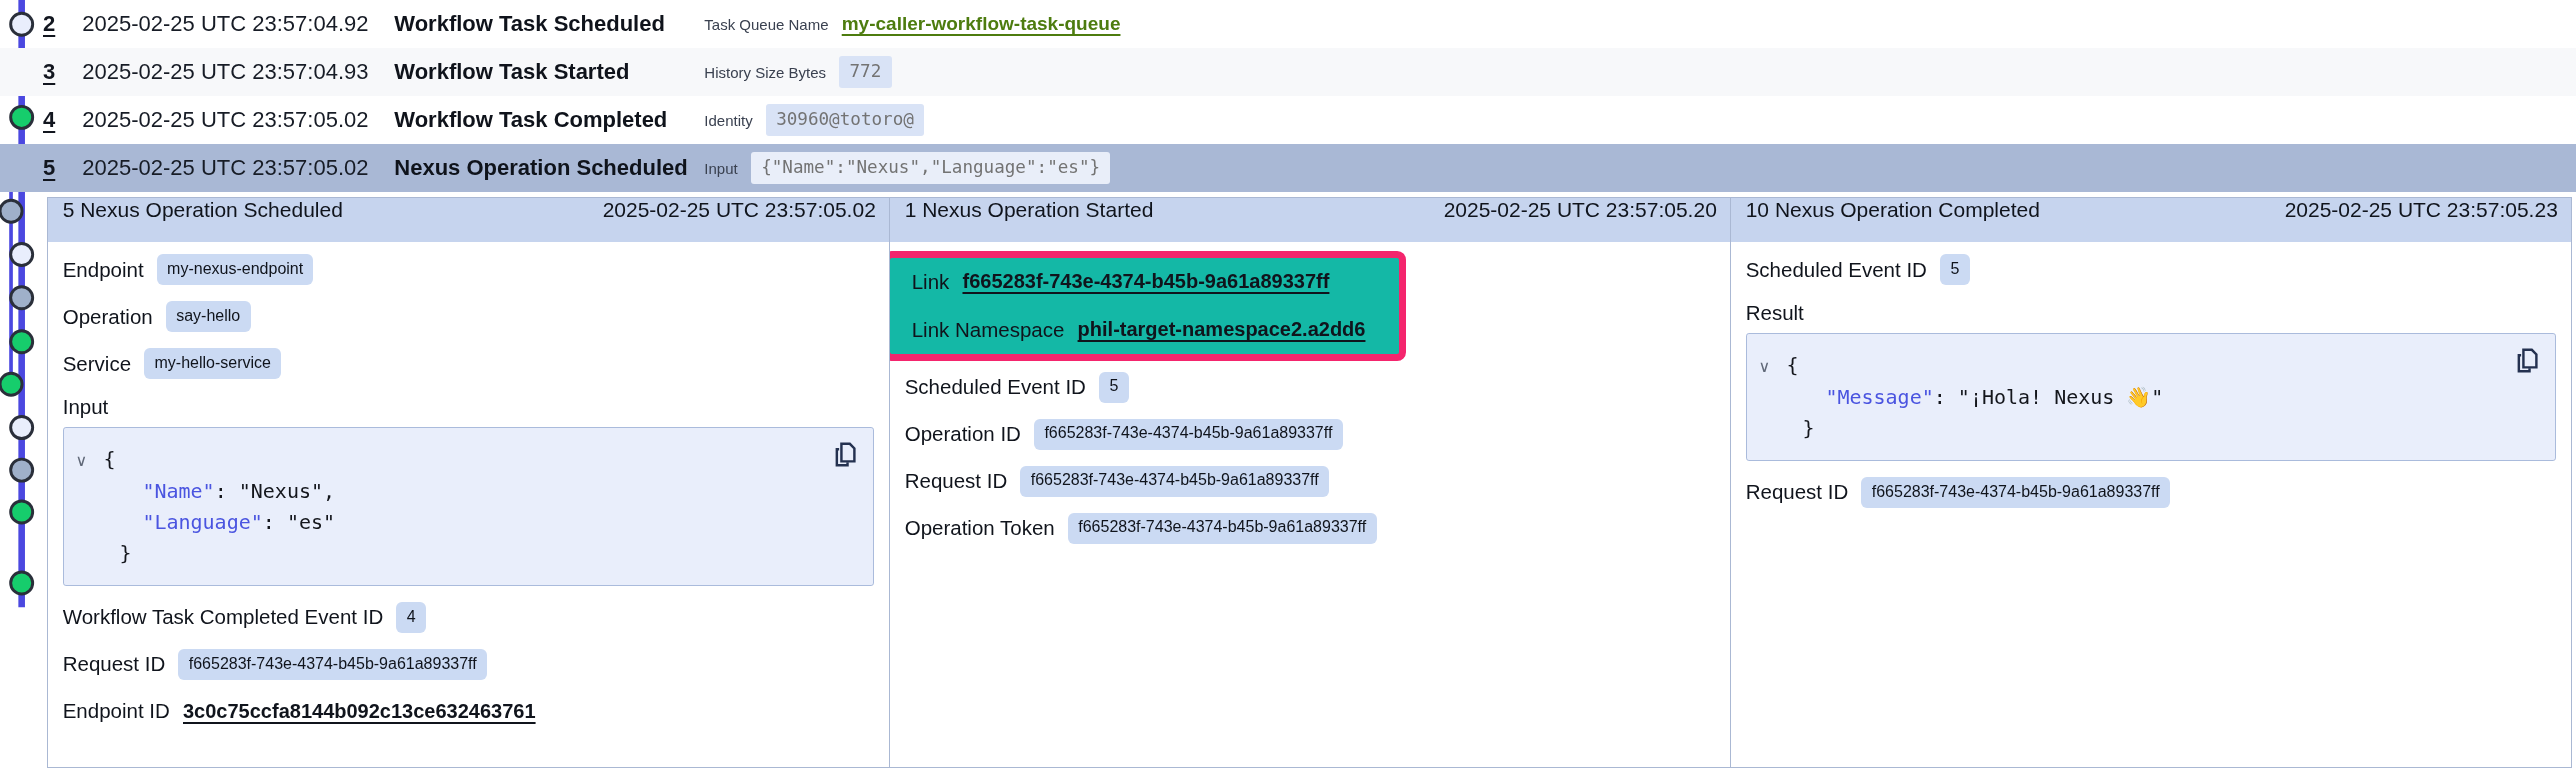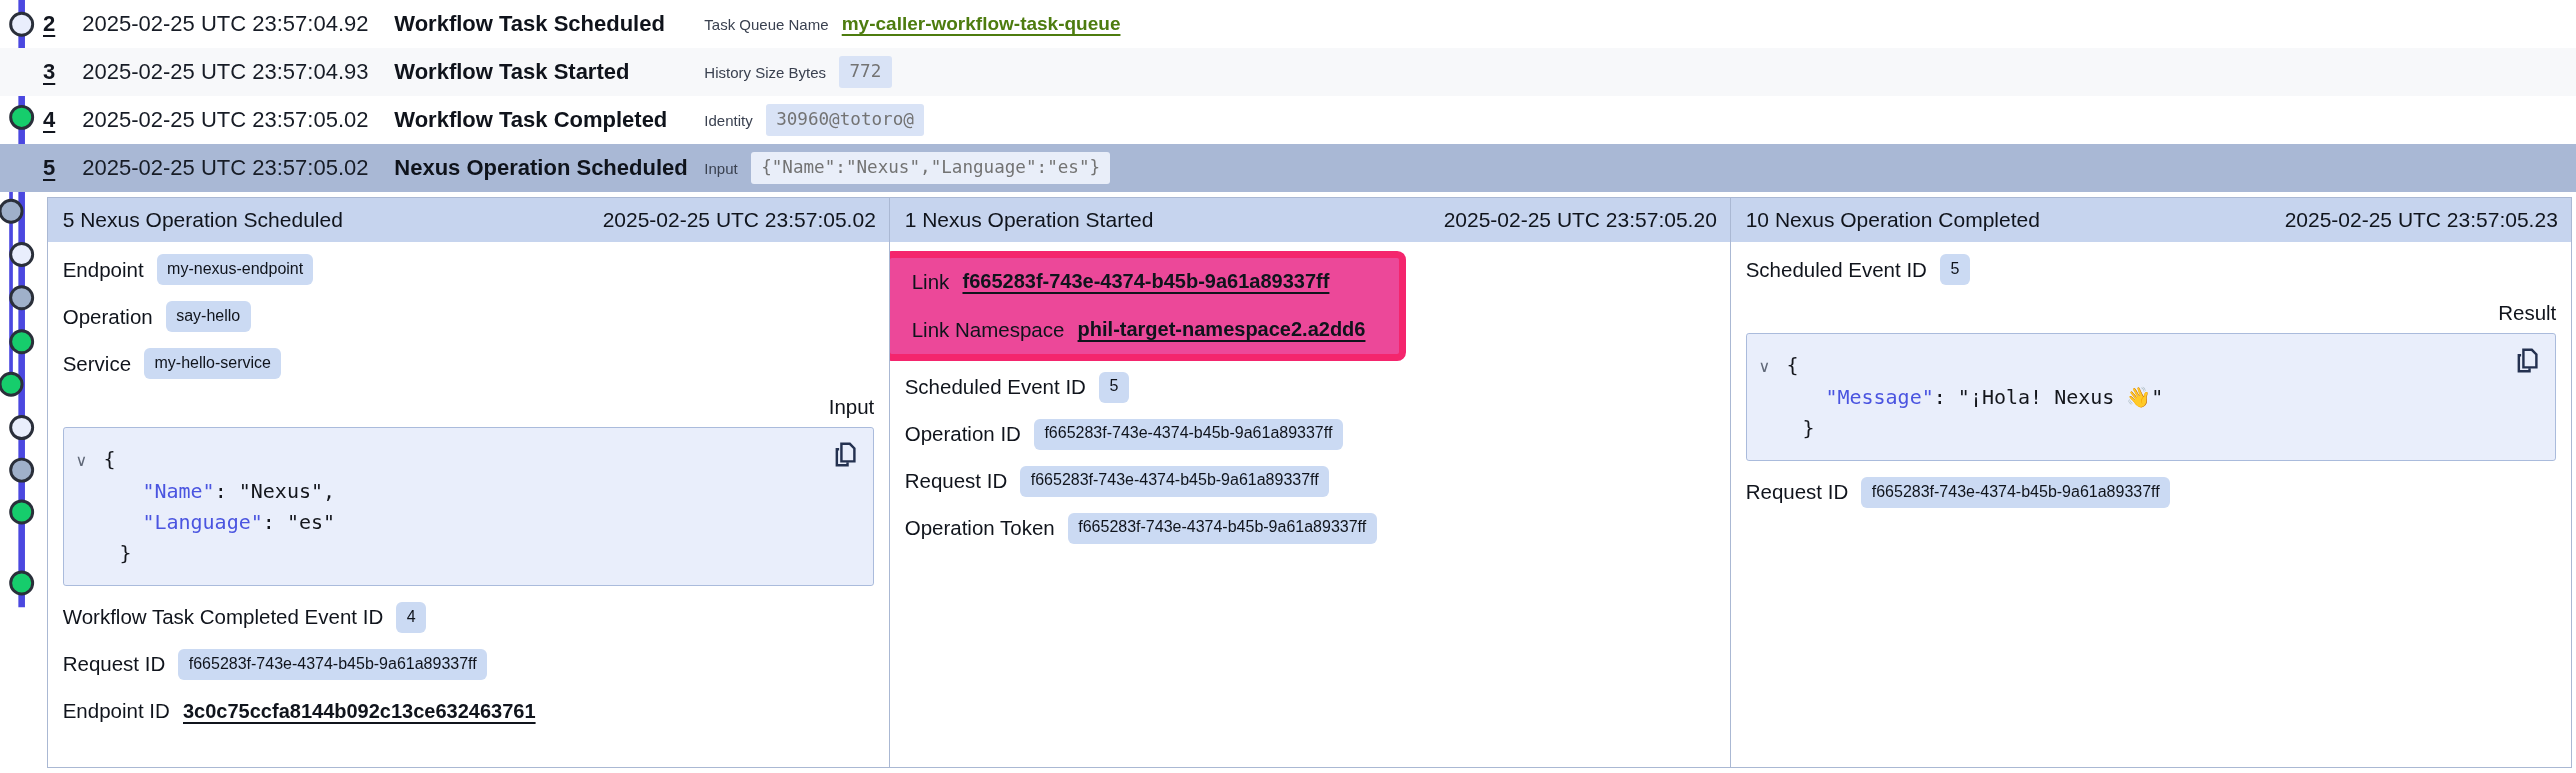--- a/index.html
+++ b/index.html
@@ -24,44 +24,44 @@
             background:#d9e3f6;border-radius:3px;padding:7.3px 10.3px;color:#737373;white-space:pre;}
   .selected .evt-chip{background:#e9eef9;}
   .evt-link{font-size:19px;font-weight:600;color:#4d7c0f;text-decoration:underline;
             text-underline-offset:4.4px;text-decoration-thickness:1.8px;cursor:pointer;}
   
   .panels{position:absolute;left:47px;top:197px;width:2525px;height:571px;
           display:grid;grid-template-columns:1fr 1fr 1fr;border:1.5px solid #aab8d3;box-sizing:border-box;}
   .panel{position:relative;overflow:hidden;}
   .panel + .panel{border-left:1.5px solid #aab8d3;}
   .panel-header{height:44px;background:#c6d4ee;display:flex;justify-content:space-between;
-                align-items:center;padding:0 13.2px 0 14.7px;font-size:21px;color:#10141c;}
+                padding:0 13.2px 0 14.7px;font-size:21px;color:#10141c;}
   .panel-title{font-weight:500;white-space:nowrap;}
   .panel-time{font-weight:400;white-space:nowrap;}
   .panel-body{padding:4.4px 14.7px 0 14.7px;}
   .pfield{min-height:47px;display:flex;align-items:center;}
   .pfield-label{font-size:20.5px;color:#10141c;margin-right:13.2px;white-space:nowrap;}
   .pbadge{background:#cbdaf3;border-radius:5.9px;padding:5.9px 10.3px 7.3px;font-size:16px;
           color:#10141c;white-space:nowrap;}
   .plink{font-size:20px;font-weight:600;color:#10141c;text-decoration:underline;
          text-underline-offset:4.4px;text-decoration-thickness:1.8px;cursor:pointer;white-space:nowrap;}
-  .section-label{font-size:20.5px;color:#10141c;padding:7.3px 0 8.8px;text-align:right;}
+  .section-label{font-size:20.5px;color:#10141c;padding:7.3px 0 8.8px;}
   .codeblock{position:relative;background:#e9eefb;border:1.5px solid #aabbdc;border-radius:2.9px;
              padding:16px 51px 16px 11.7px;margin:0 0 7.3px 0;
              font-family:"DejaVu Sans Mono",monospace;color:#14161c;}
   .codeline{white-space:pre;font-size:20px;line-height:31px;}
   .chev{display:inline-block;width:28px;font-size:16px;color:#606878;cursor:pointer;
         font-family:"Liberation Sans",sans-serif;}
   .l-kv{padding-left:67px;}
   .l-close{padding-left:44px;}
   .jkey{color:#4a54e0;}
   .copy-btn{position:absolute;top:11.7px;right:13.2px;width:28px;height:29px;cursor:pointer;}
   
   .hl-box{border:7.3px solid #f4256d;border-radius:8.8px;width:fit-content;
-          margin:4.4px 0 2.9px -22px;padding:0 34px 0 22px;background:#ec4899;}
+          margin:4.4px 0 2.9px -22px;padding:0 34px 0 22px;background:#14b8a6;}
   .hl-box .pfield{min-height:48px;}
 </style>
 </head>
 <body>
 
 <svg id="timeline-svg" width="47" height="773" viewBox="0 0 64 1054">
     <line x1="29.5" y1="0" x2="29.5" y2="828" stroke="#4b48e0" stroke-width="9"></line>
     <line x1="15" y1="222" x2="15" y2="524" stroke="#4b48e0" stroke-width="5"></line>
     <line x1="15" y1="222" x2="30" y2="222" stroke="#4b48e0" stroke-width="5"></line>
     <line x1="15" y1="524" x2="30" y2="524" stroke="#4b48e0" stroke-width="5"></line>

